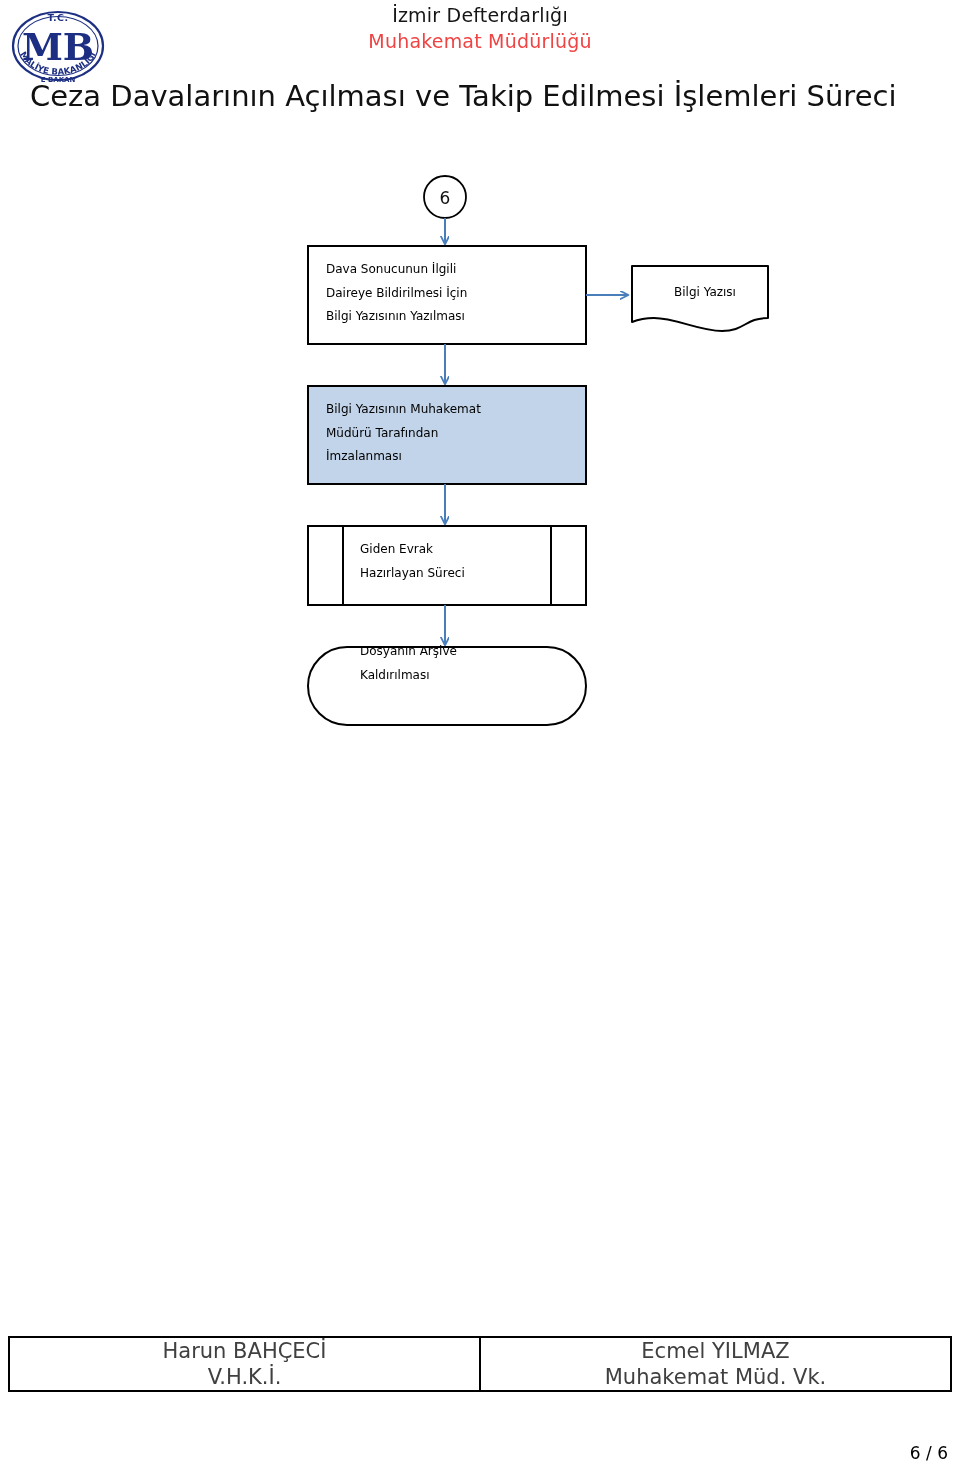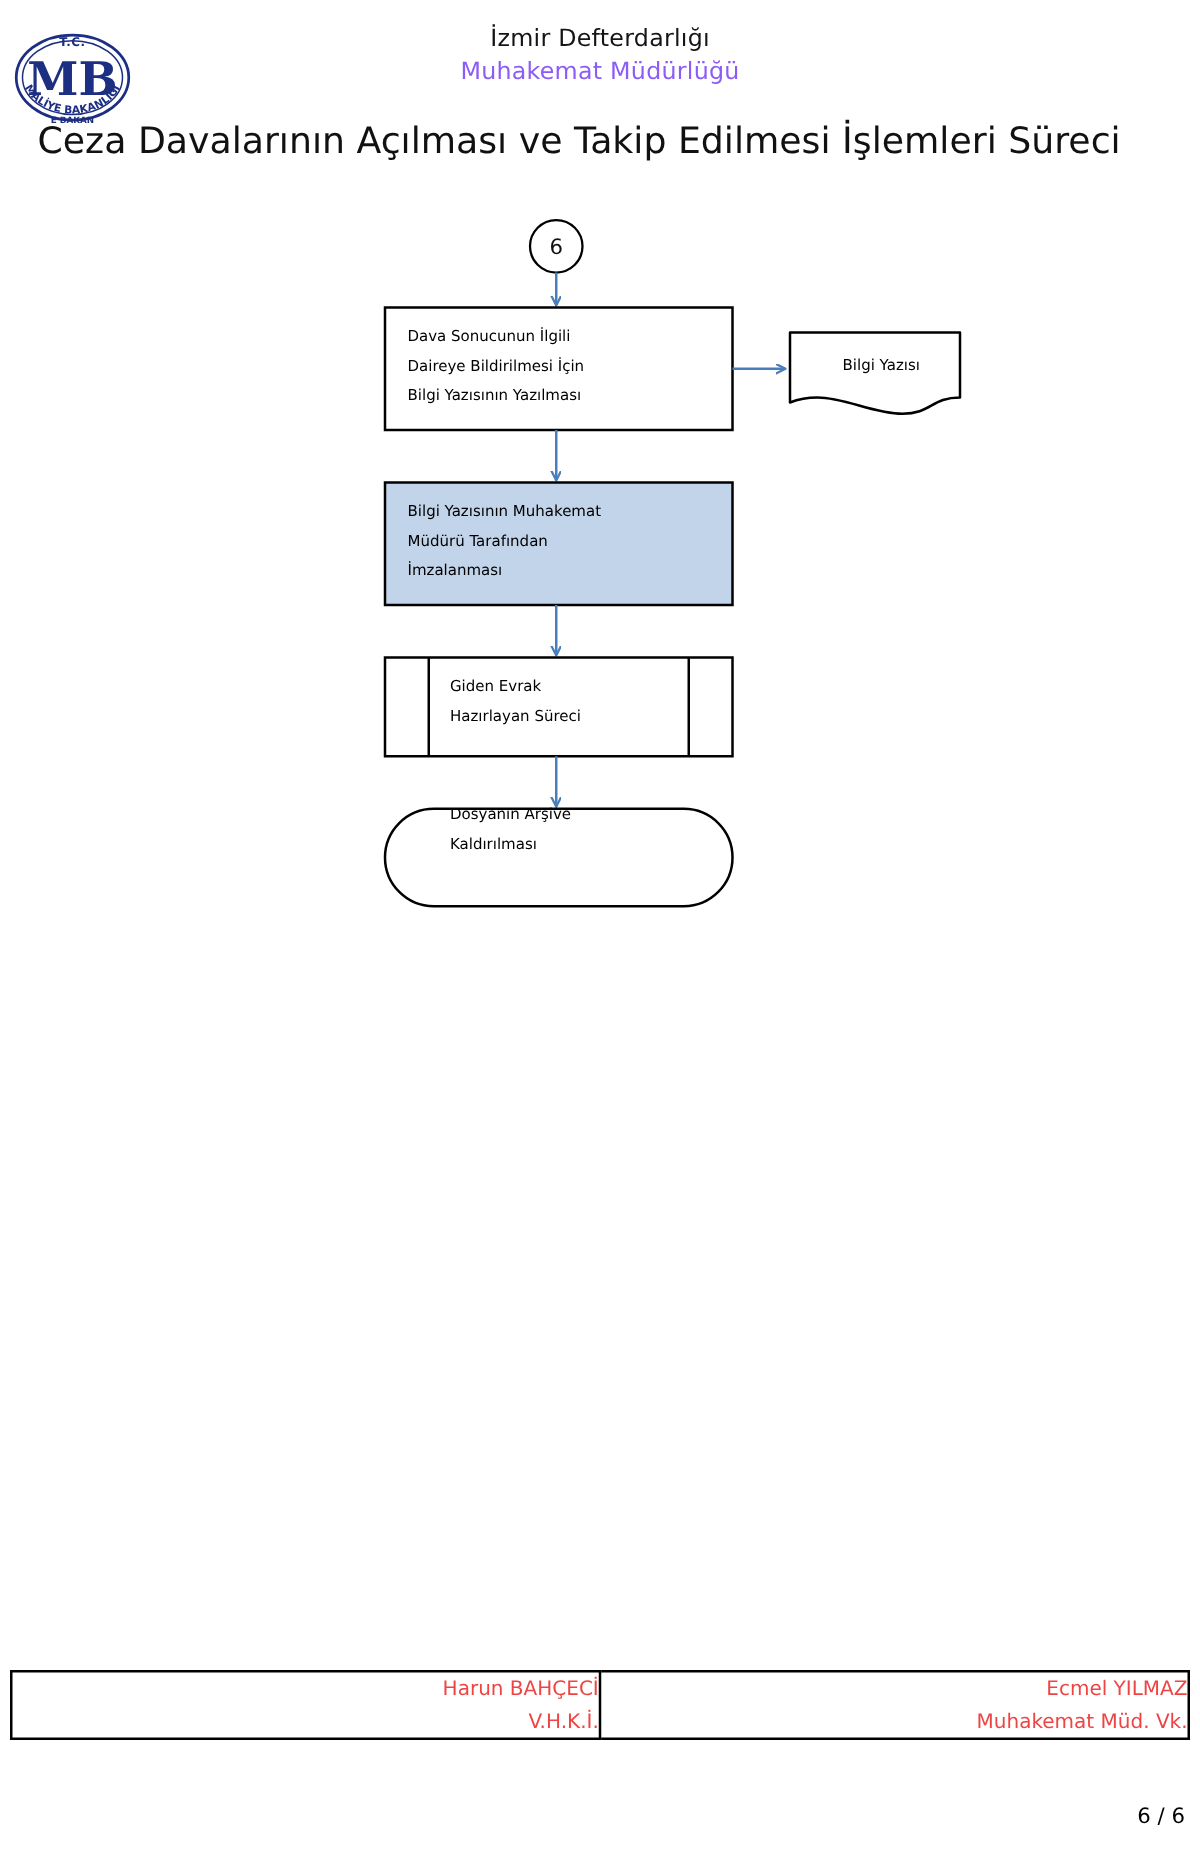--- a/index.html
+++ b/index.html
@@ -13,21 +13,21 @@
     height: 1480px;
     position: relative;
     overflow: hidden;
     font-family: "DejaVu Sans", "Liberation Sans", sans-serif;
     color: #000000;
   }
 
   
   #page-header {
     position: absolute;
-    top: 16px;
+    top: 0;
     left: 0;
     width: 942px;
     height: 180px;
   }
   #ministry-logo {
     position: absolute;
     left: 8px;
     top: 2px;
     width: 100px;
     height: 88px;
@@ -42,21 +42,21 @@
   }
   #org-line-1 {
     display: block;
     font-size: 19px;
     color: #151515;
     letter-spacing: 0.2px;
   }
   #org-line-2 {
     display: block;
     font-size: 19px;
-    color: #8b5cf6;
+    color: #ef4444;
     letter-spacing: 0.2px;
   }
   #doc-title {
     position: absolute;
     left: 30px;
     top: 76px;
     width: 900px;
     font-size: 29px;
     line-height: 41px;
     color: #111111;
@@ -114,25 +114,25 @@
     vertical-align: top;
   }
   .sig-role {
     font-size: 17px;
     line-height: 24px;
     padding: 1px 3px 2px 3px;
     text-align: left;
     color: #000000;
   }
   .sig-name {
-    font-size: 16px;
+    font-size: 21px;
     line-height: 26px;
     padding: 3px 3px 5px 3px;
-    text-align: right;
-    color: #ef4444;
+    text-align: center;
+    color: #404040;
     white-space: pre-line;
   }
   #page-number {
     position: absolute;
     right: 12px;
     top: 1443px;
     font-size: 17px;
     color: #000000;
     margin-left: 10px;
   }

